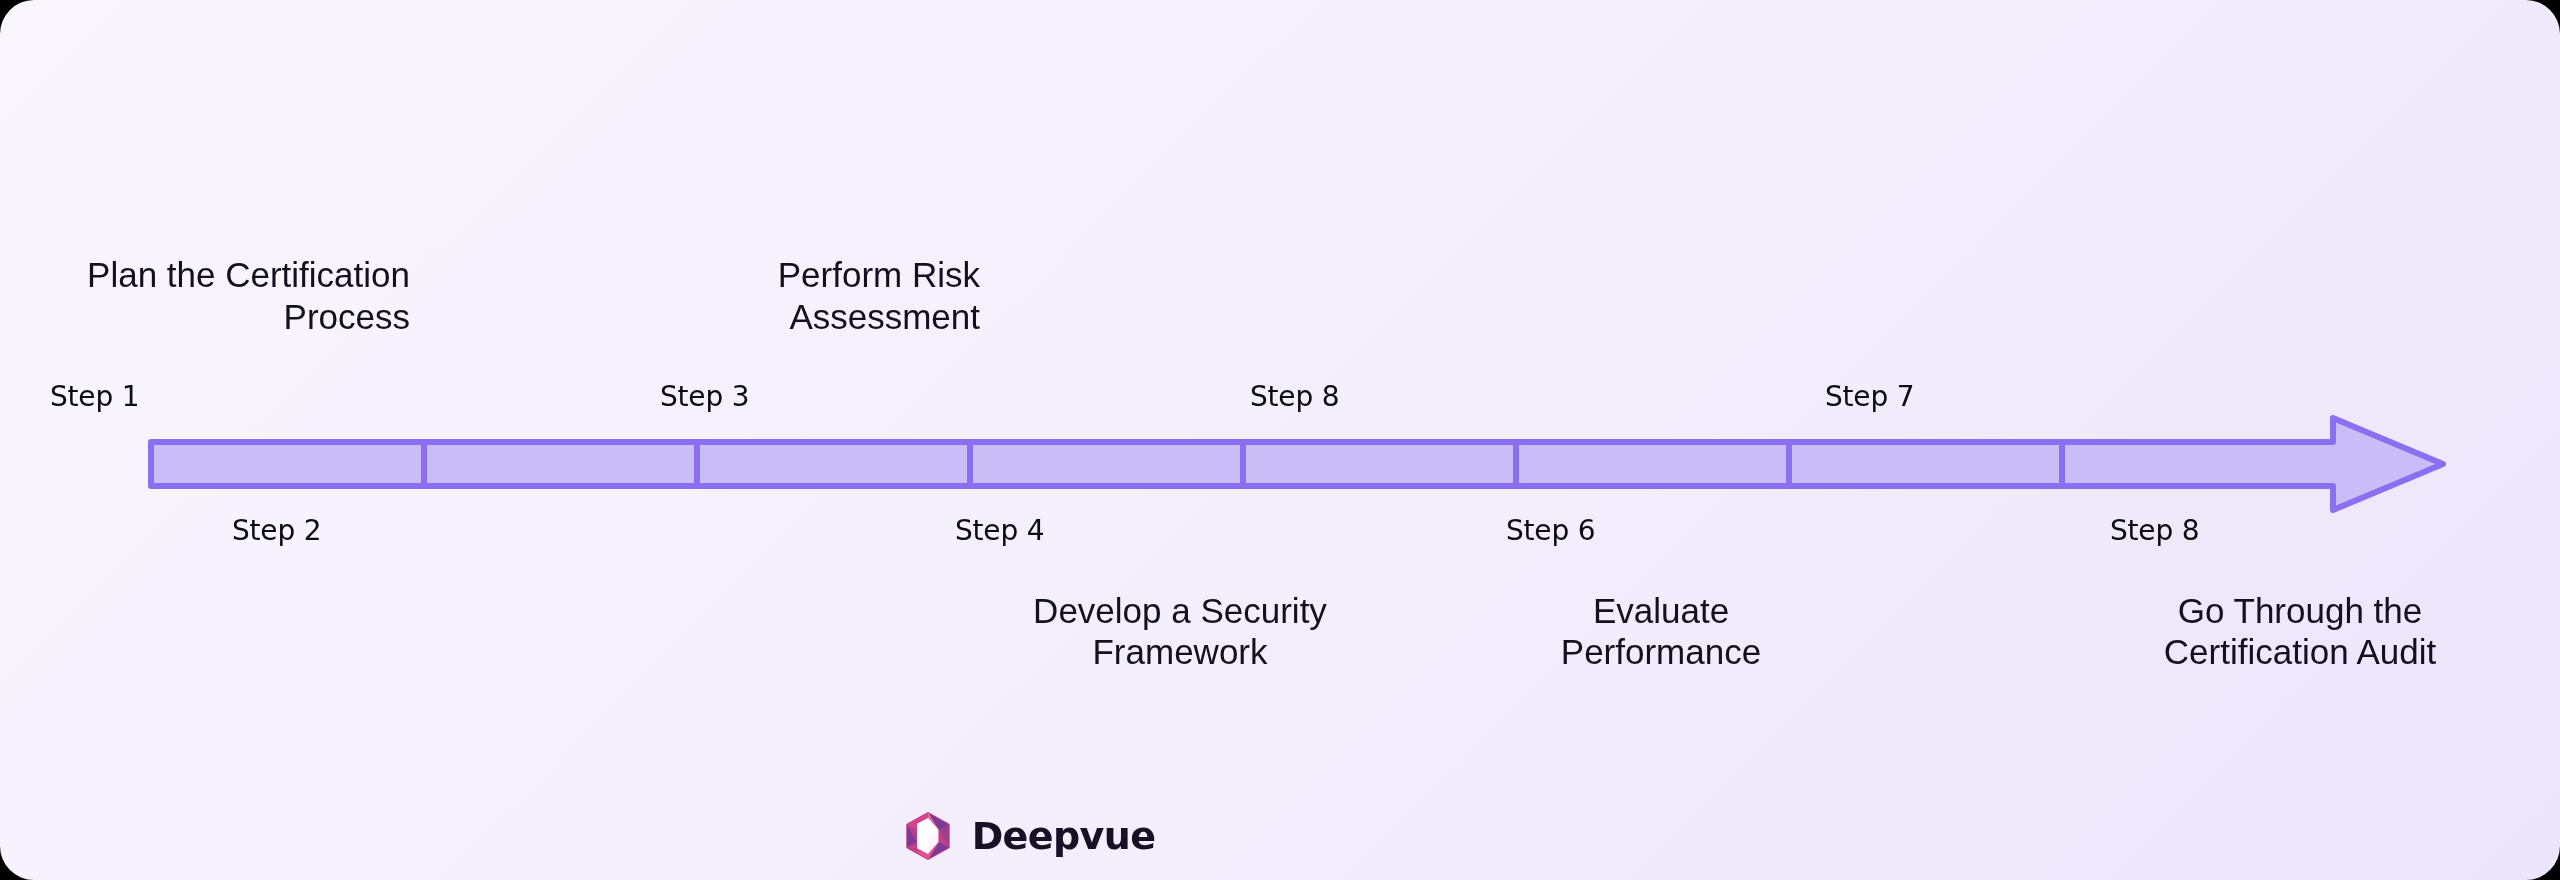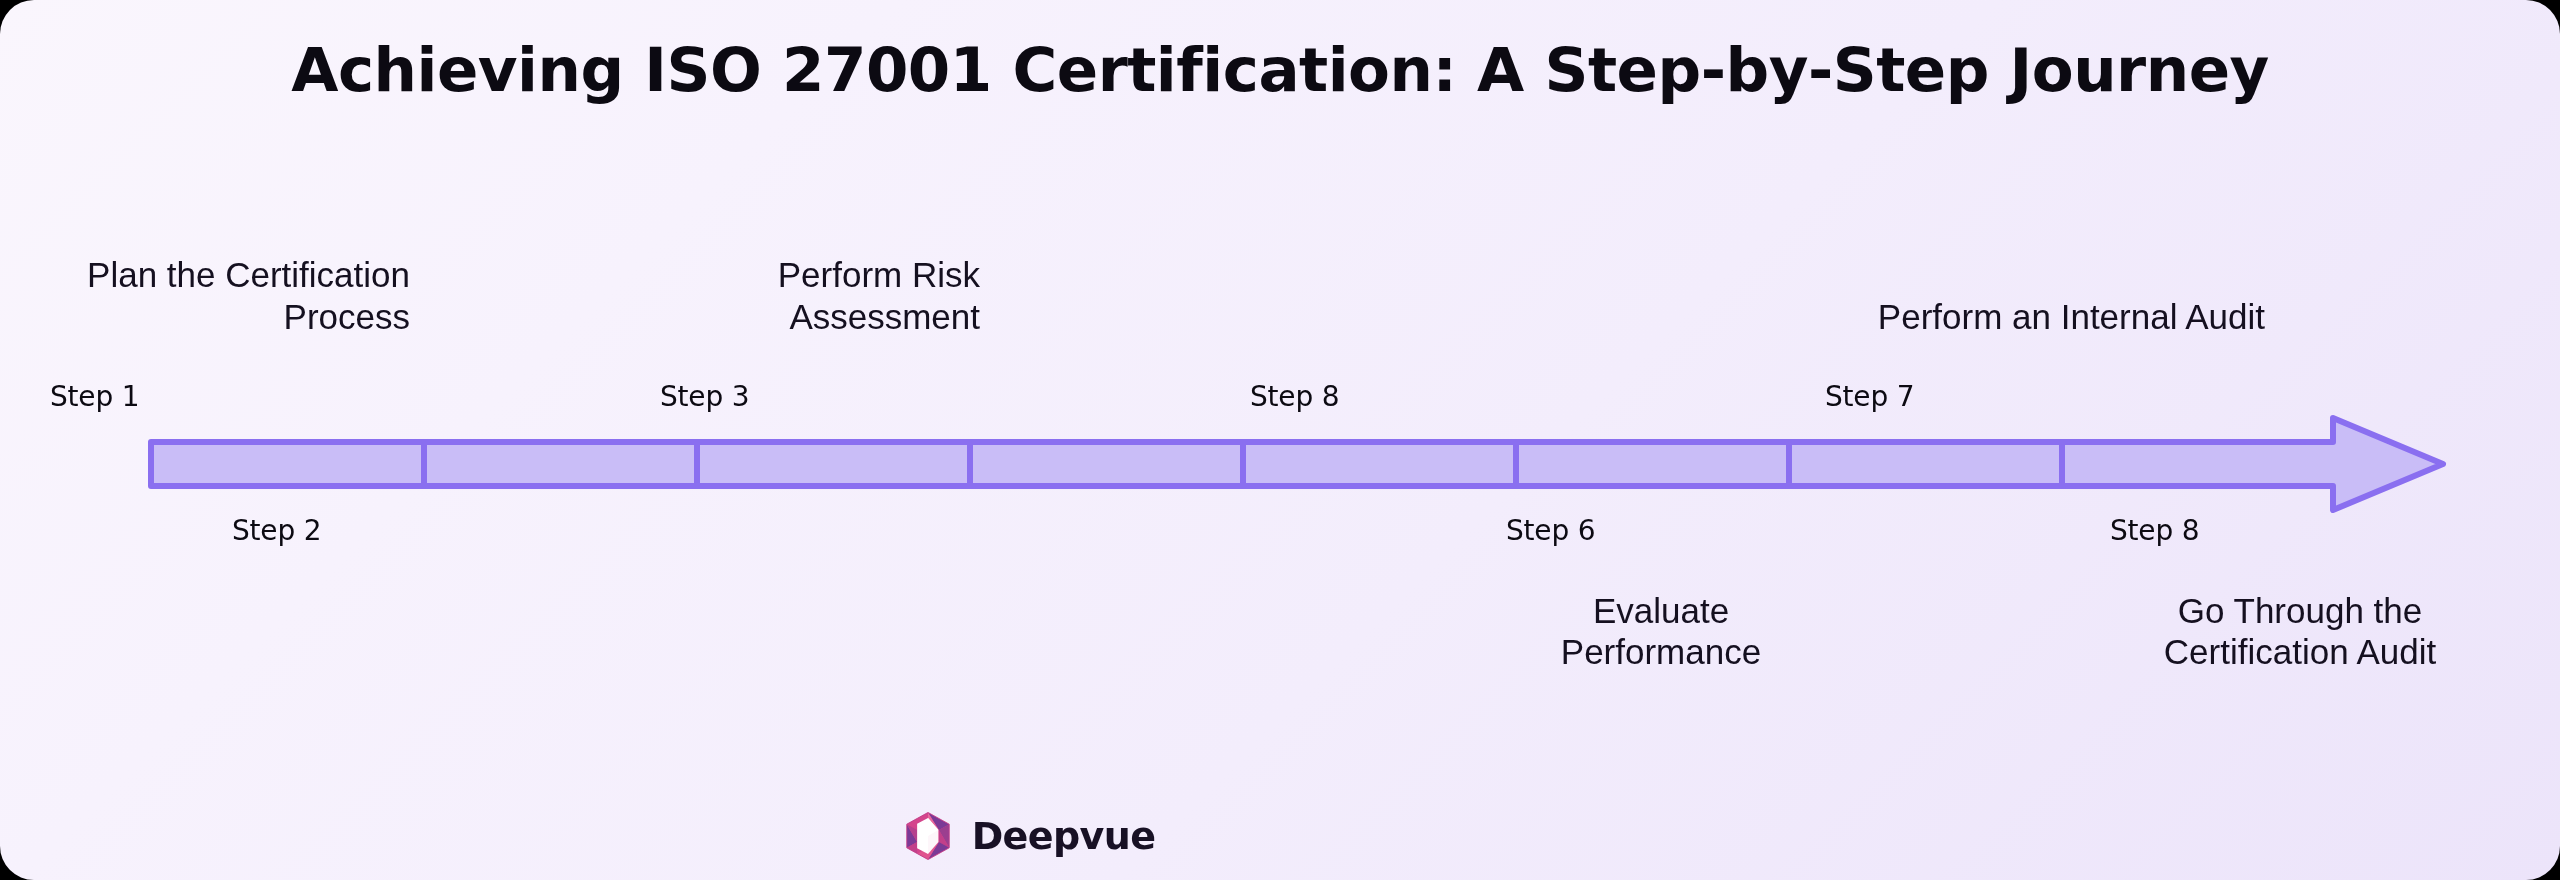--- a/index.html
+++ b/index.html
@@ -142,38 +142,36 @@
     letter-spacing: -0.6px;
     color: #181125;
     line-height: 1;
   }
 </style>
 </head>
 <body>
 
 <div id="infographic">
 
-  <div id="title">Achieving ISO 27001 Certification: A Step-by-Step Journey</div>
 
   <div class="step-col col-top" style="left:50px; width:360px;">
     <div class="step-desc align-center">Plan the Certification Process</div>
     <div class="step-label">Step 1</div>
   </div>
 
   <div class="step-col col-top" style="left:660px; width:320px;">
     <div class="step-desc align-left">Perform Risk Assessment</div>
     <div class="step-label">Step 3</div>
   </div>
 
   <div class="step-col col-top" style="left:1250px; width:460px;">
     <div class="step-label">Step 8</div>
   </div>
 
   <div class="step-col col-top" style="left:1825px; width:440px;">
-    <div class="step-desc align-center">Perform an Internal Audit</div>
     <div class="step-label">Step 7</div>
   </div>
 
   <div id="timeline">
     <svg id="bar-svg" viewBox="0 0 2300 104" preserveAspectRatio="none">
 
       <path d="M 3 30
                L 2185 30
                L 2185 6
                L 2295 52
@@ -191,20 +189,24 @@
         <line x1="1641" y1="30" x2="1641" y2="74"></line>
         <line x1="1914" y1="30" x2="1914" y2="74"></line>
       </g>
     </svg>
   </div>
 
   <div class="step-col col-bot" style="left:232px; width:400px;">
     <div class="step-label">Step 2</div>
   </div>
 
+  <div class="step-col col-bot" style="left:955px; width:450px;">
+    <div class="step-label">Step 4</div>
+    <div class="step-desc align-center">Develop a Security Framework</div>
+  </div>
 
   <div class="step-col col-bot" style="left:1506px; width:310px;">
     <div class="step-label">Step 6</div>
     <div class="step-desc align-center">Evaluate Performance</div>
   </div>
 
   <div class="step-col col-bot" style="left:2110px; width:380px;">
     <div class="step-label">Step 8</div>
     <div class="step-desc align-center">Go Through the Certification Audit</div>
   </div>

